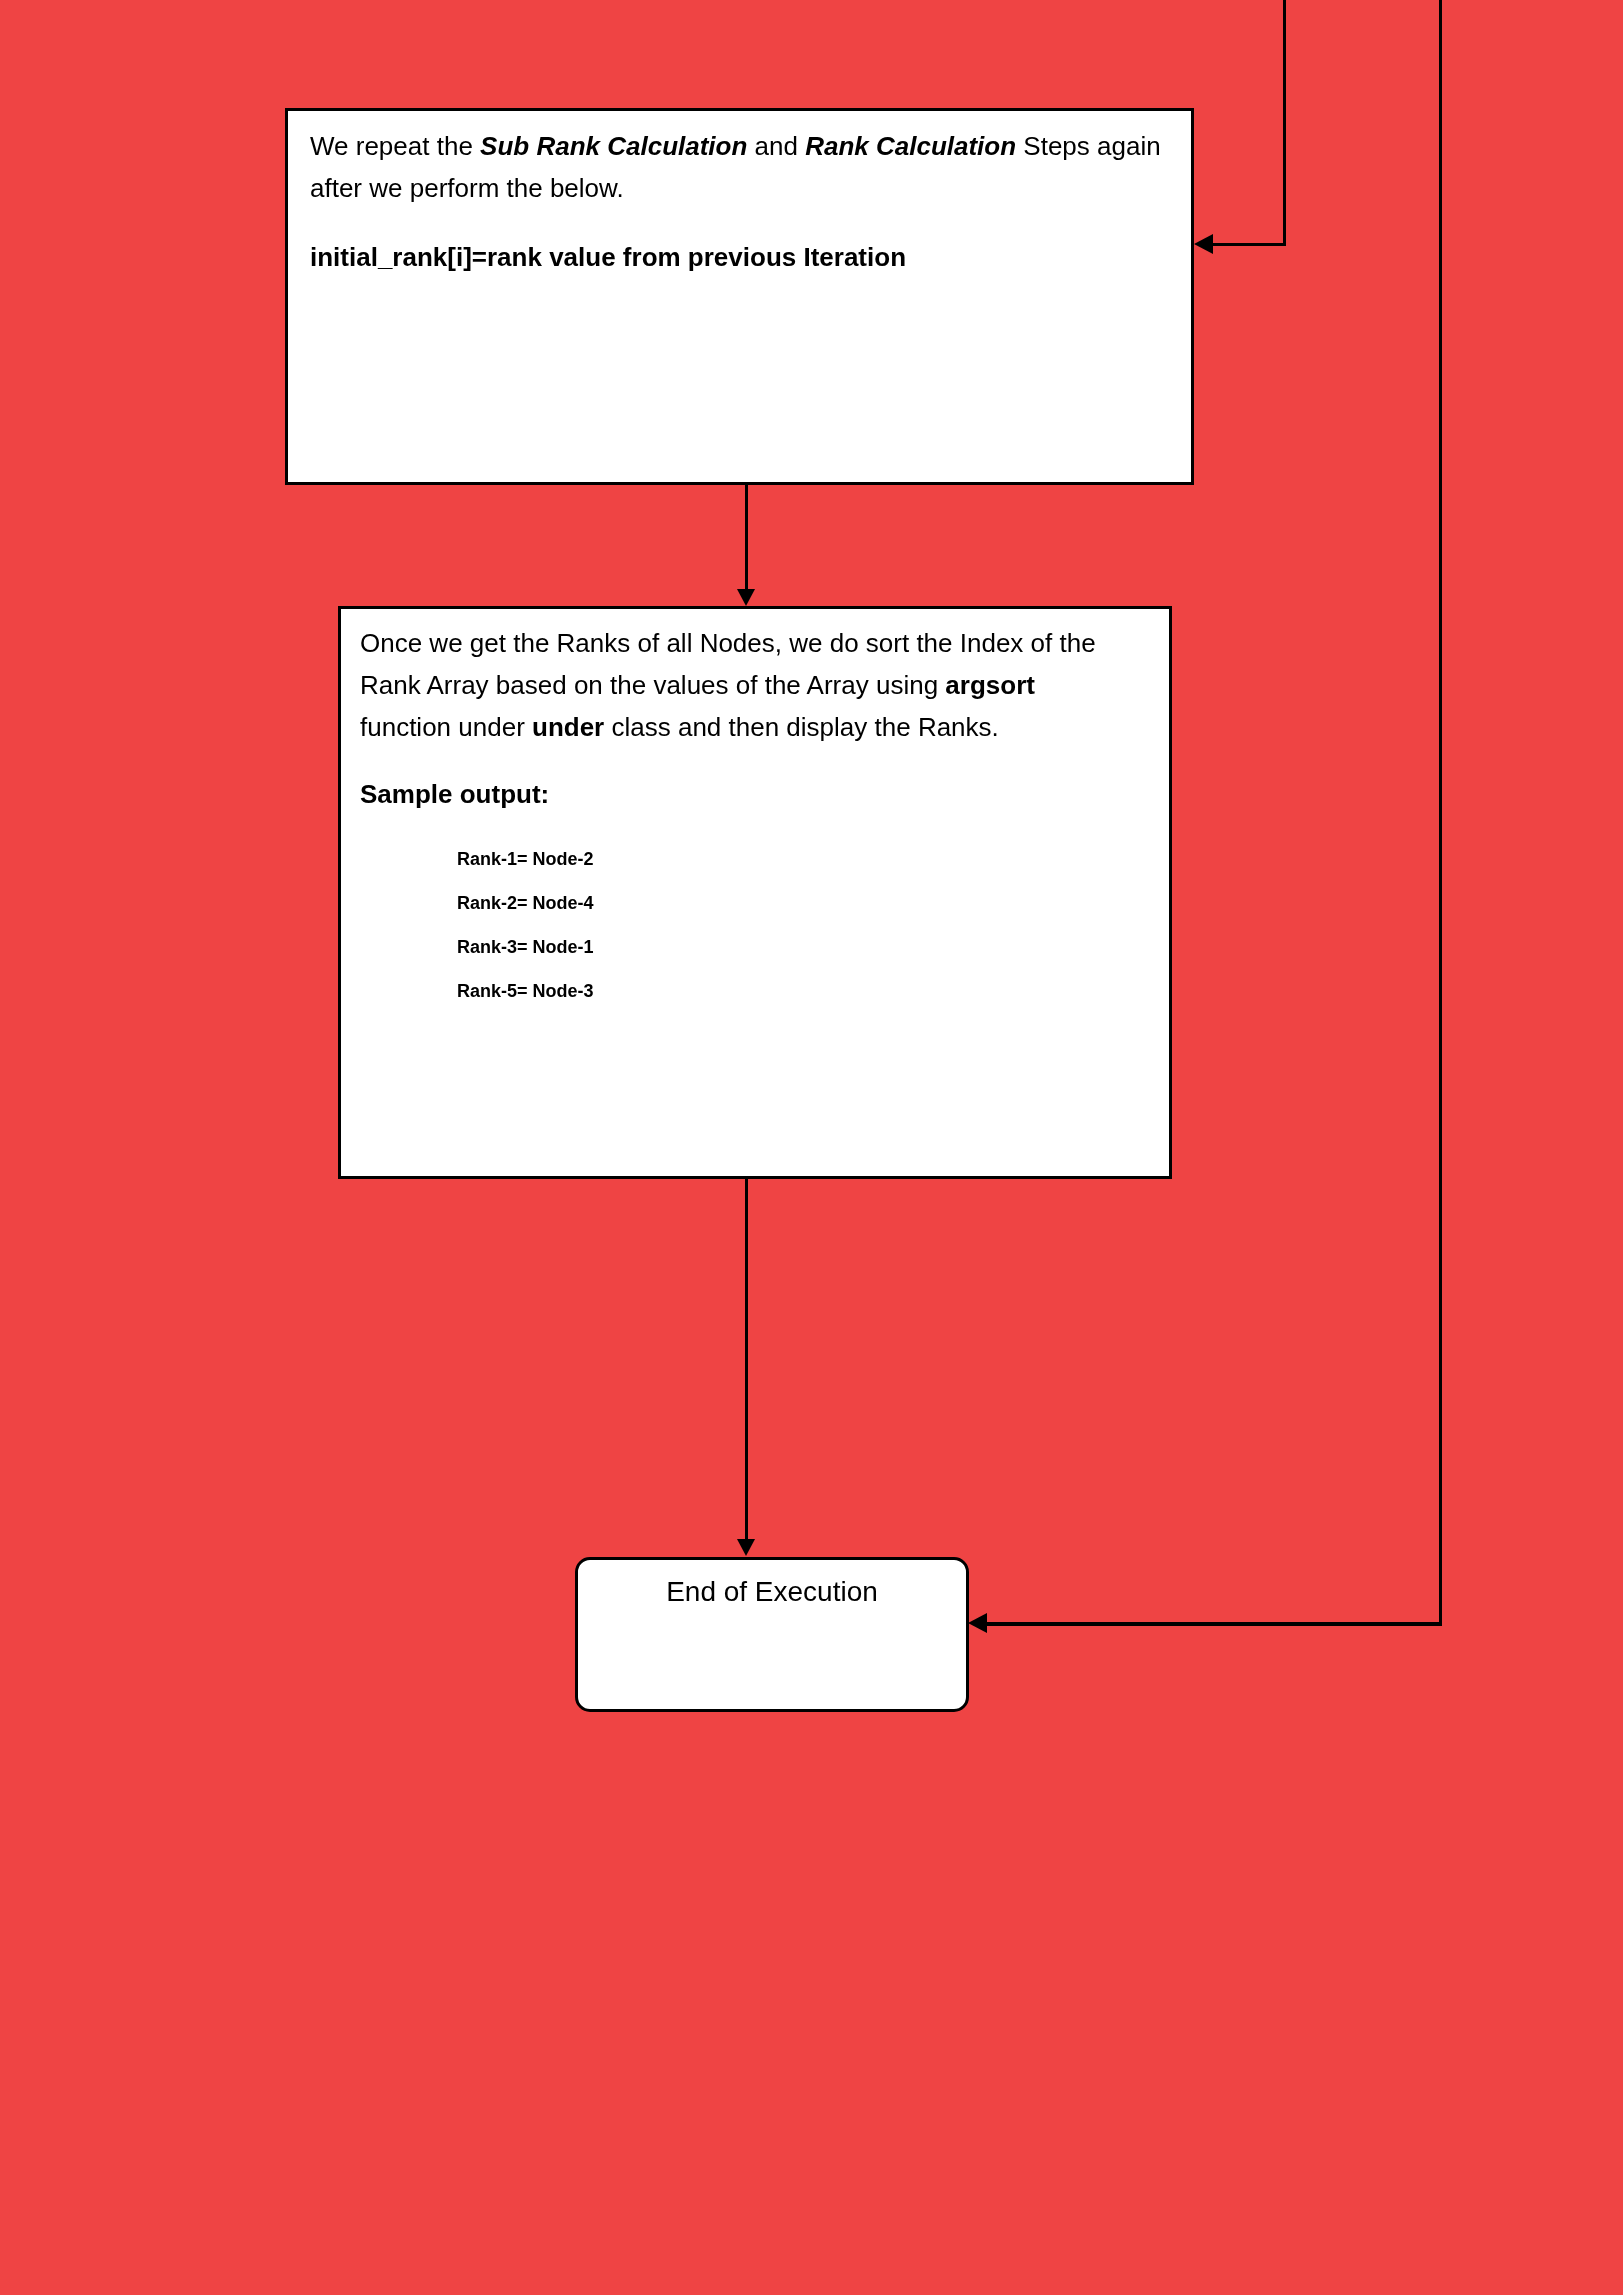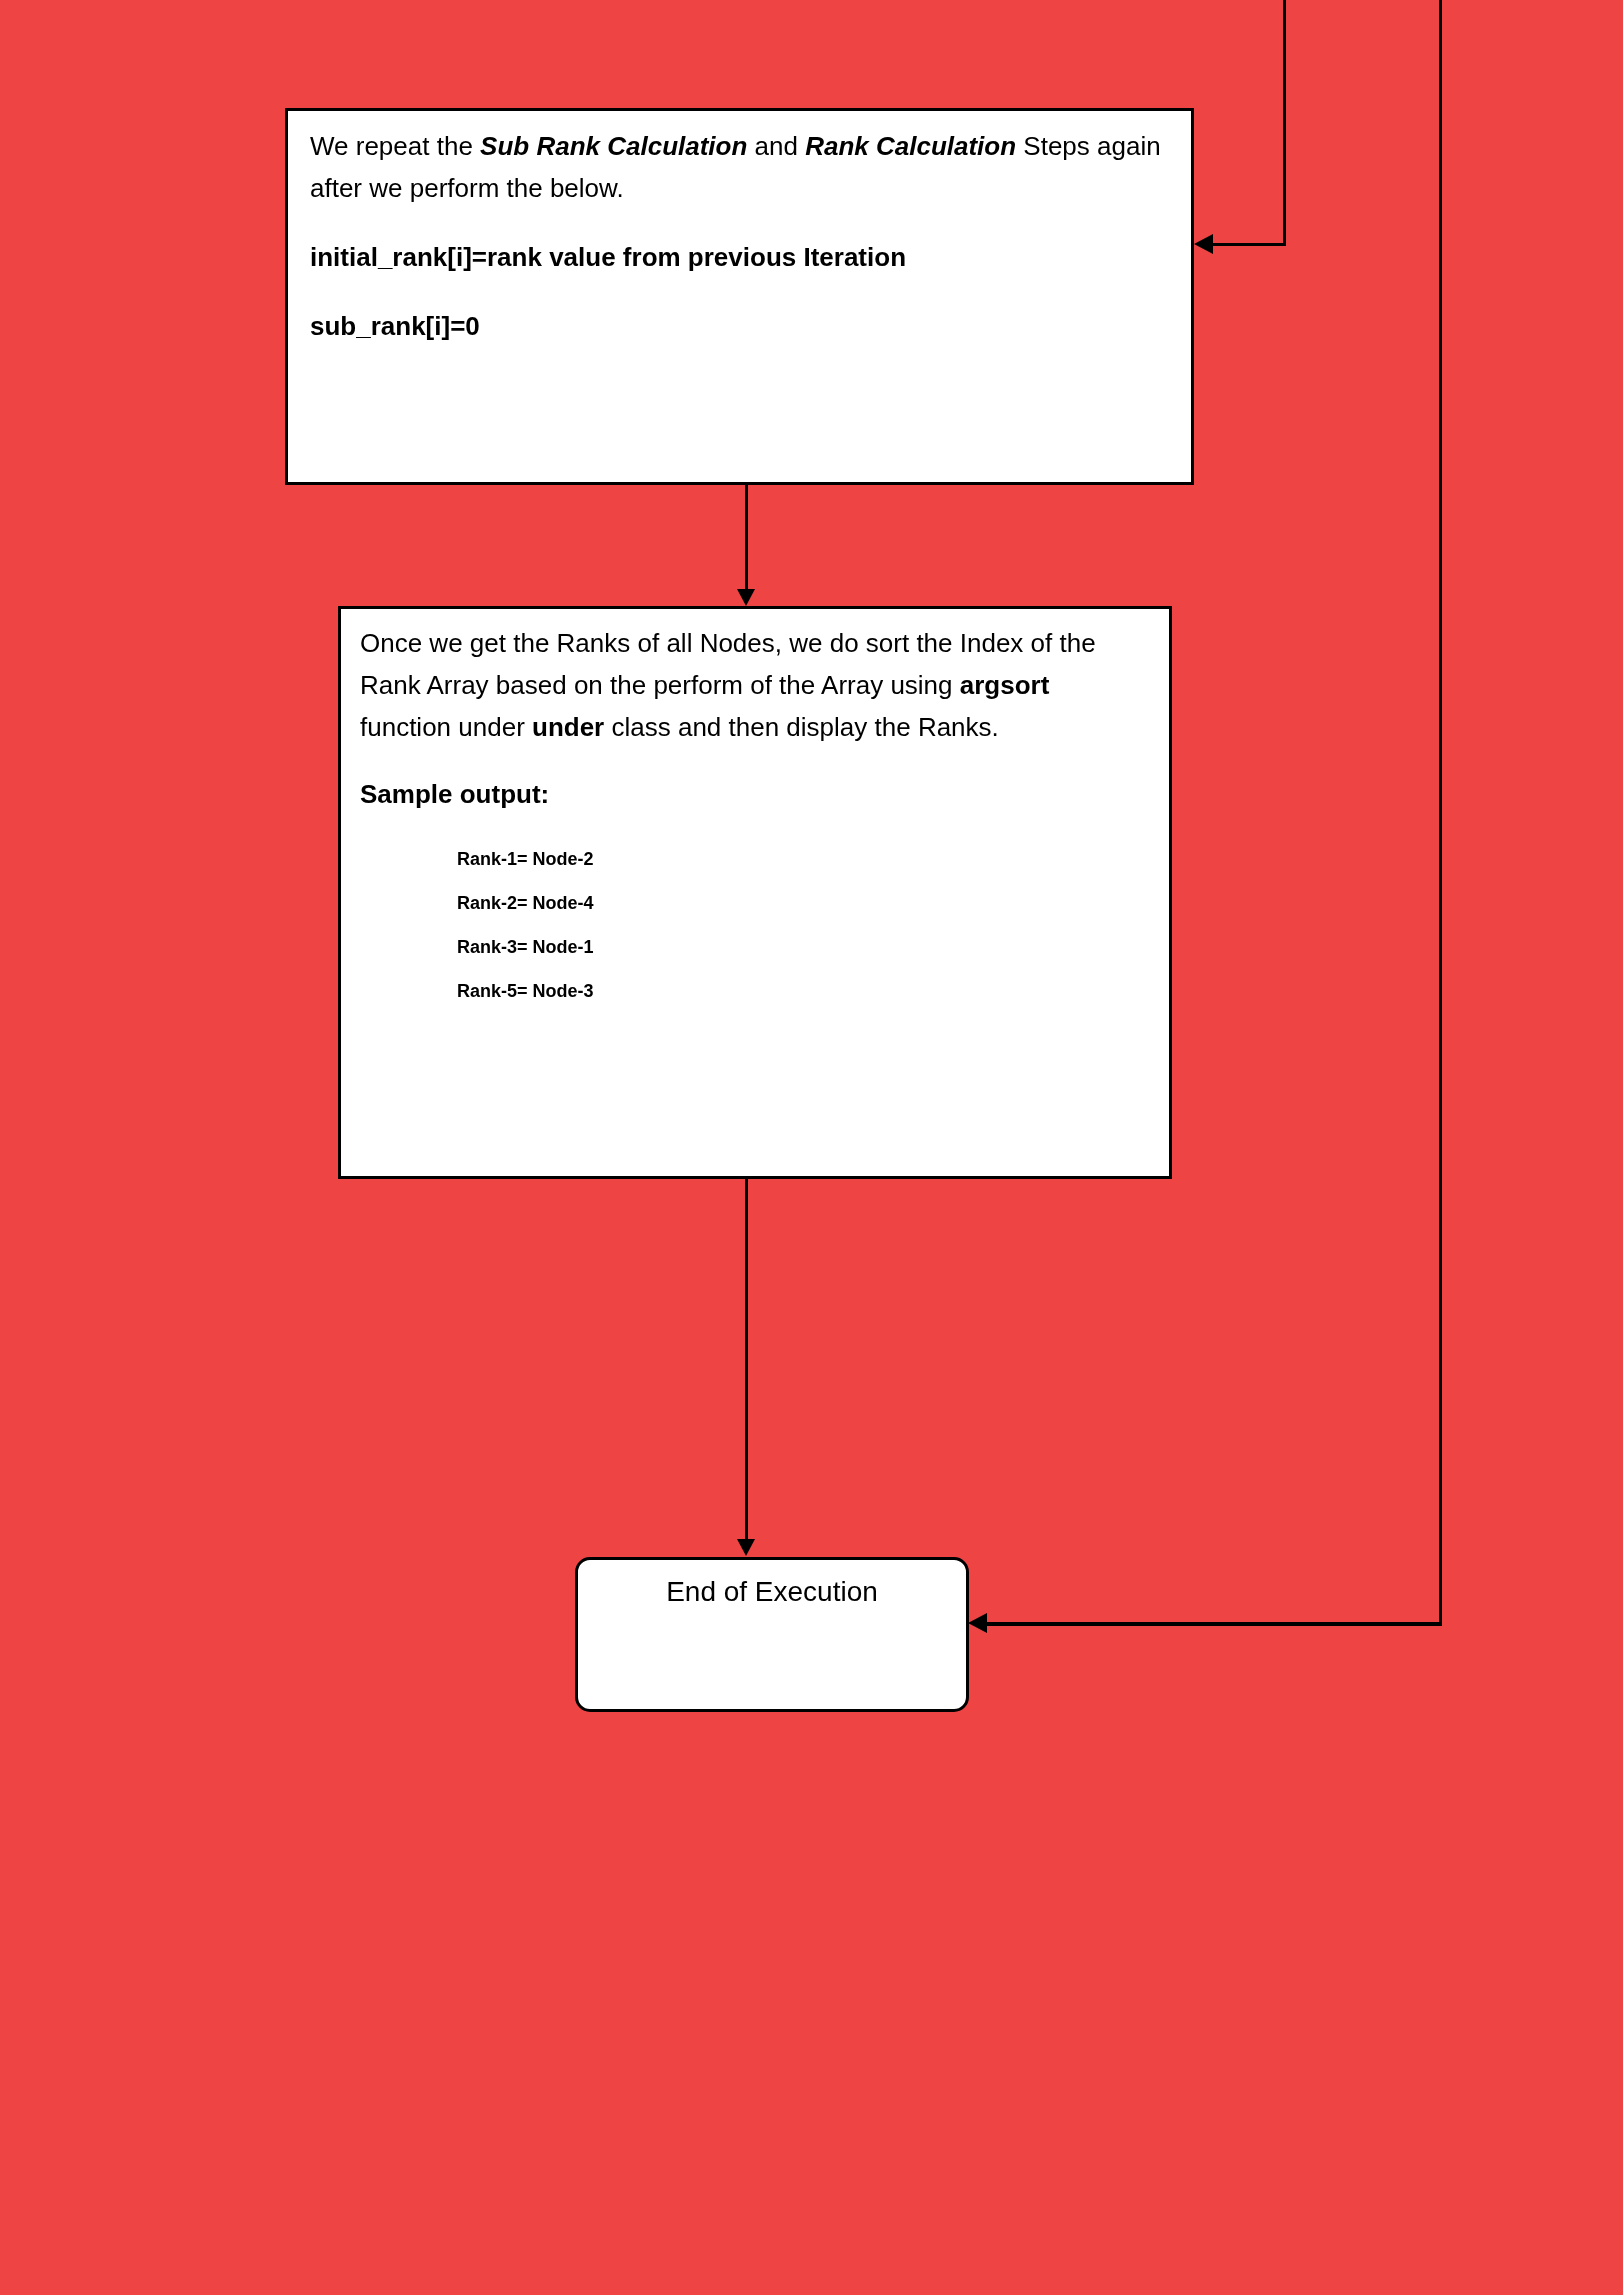--- a/index.html
+++ b/index.html
@@ -88,27 +88,26 @@
 <body>
 
 <div class="page">
 
   <div class="box" id="iteration-box">
     <p class="para">
       <span>We repeat the </span><span class="bi">Sub Rank Calculation</span><span> and </span><span class="bi">Rank Calculation</span><span> Steps again</span><br>
       <span>after we perform the below.</span>
     </p>
     <p class="para b">initial_rank[i]=rank value from previous Iteration</p>
-    <p class="b">sub_rank[i]=0</p>
   </div>
 
   <div class="box" id="argsort-box">
     <p class="para">
       <span>Once we get the Ranks of all Nodes, we do sort the Index of the</span><br>
-      <span>Rank Array based on the perform of the Array using </span><span class="b">argsort</span><br>
+      <span>Rank Array based on the values of the Array using </span><span class="b">argsort</span><br>
       <span>function under </span><span class="b">under</span><span> class and then display the Ranks.</span>
     </p>
     <p class="sample b">Sample output:</p>
     <div class="rank-list">
       <div>Rank-1= Node-2</div>
       <div>Rank-2= Node-4</div>
       <div>Rank-3= Node-1</div>
       <div>Rank-5= Node-3</div>
     </div>
   </div>

